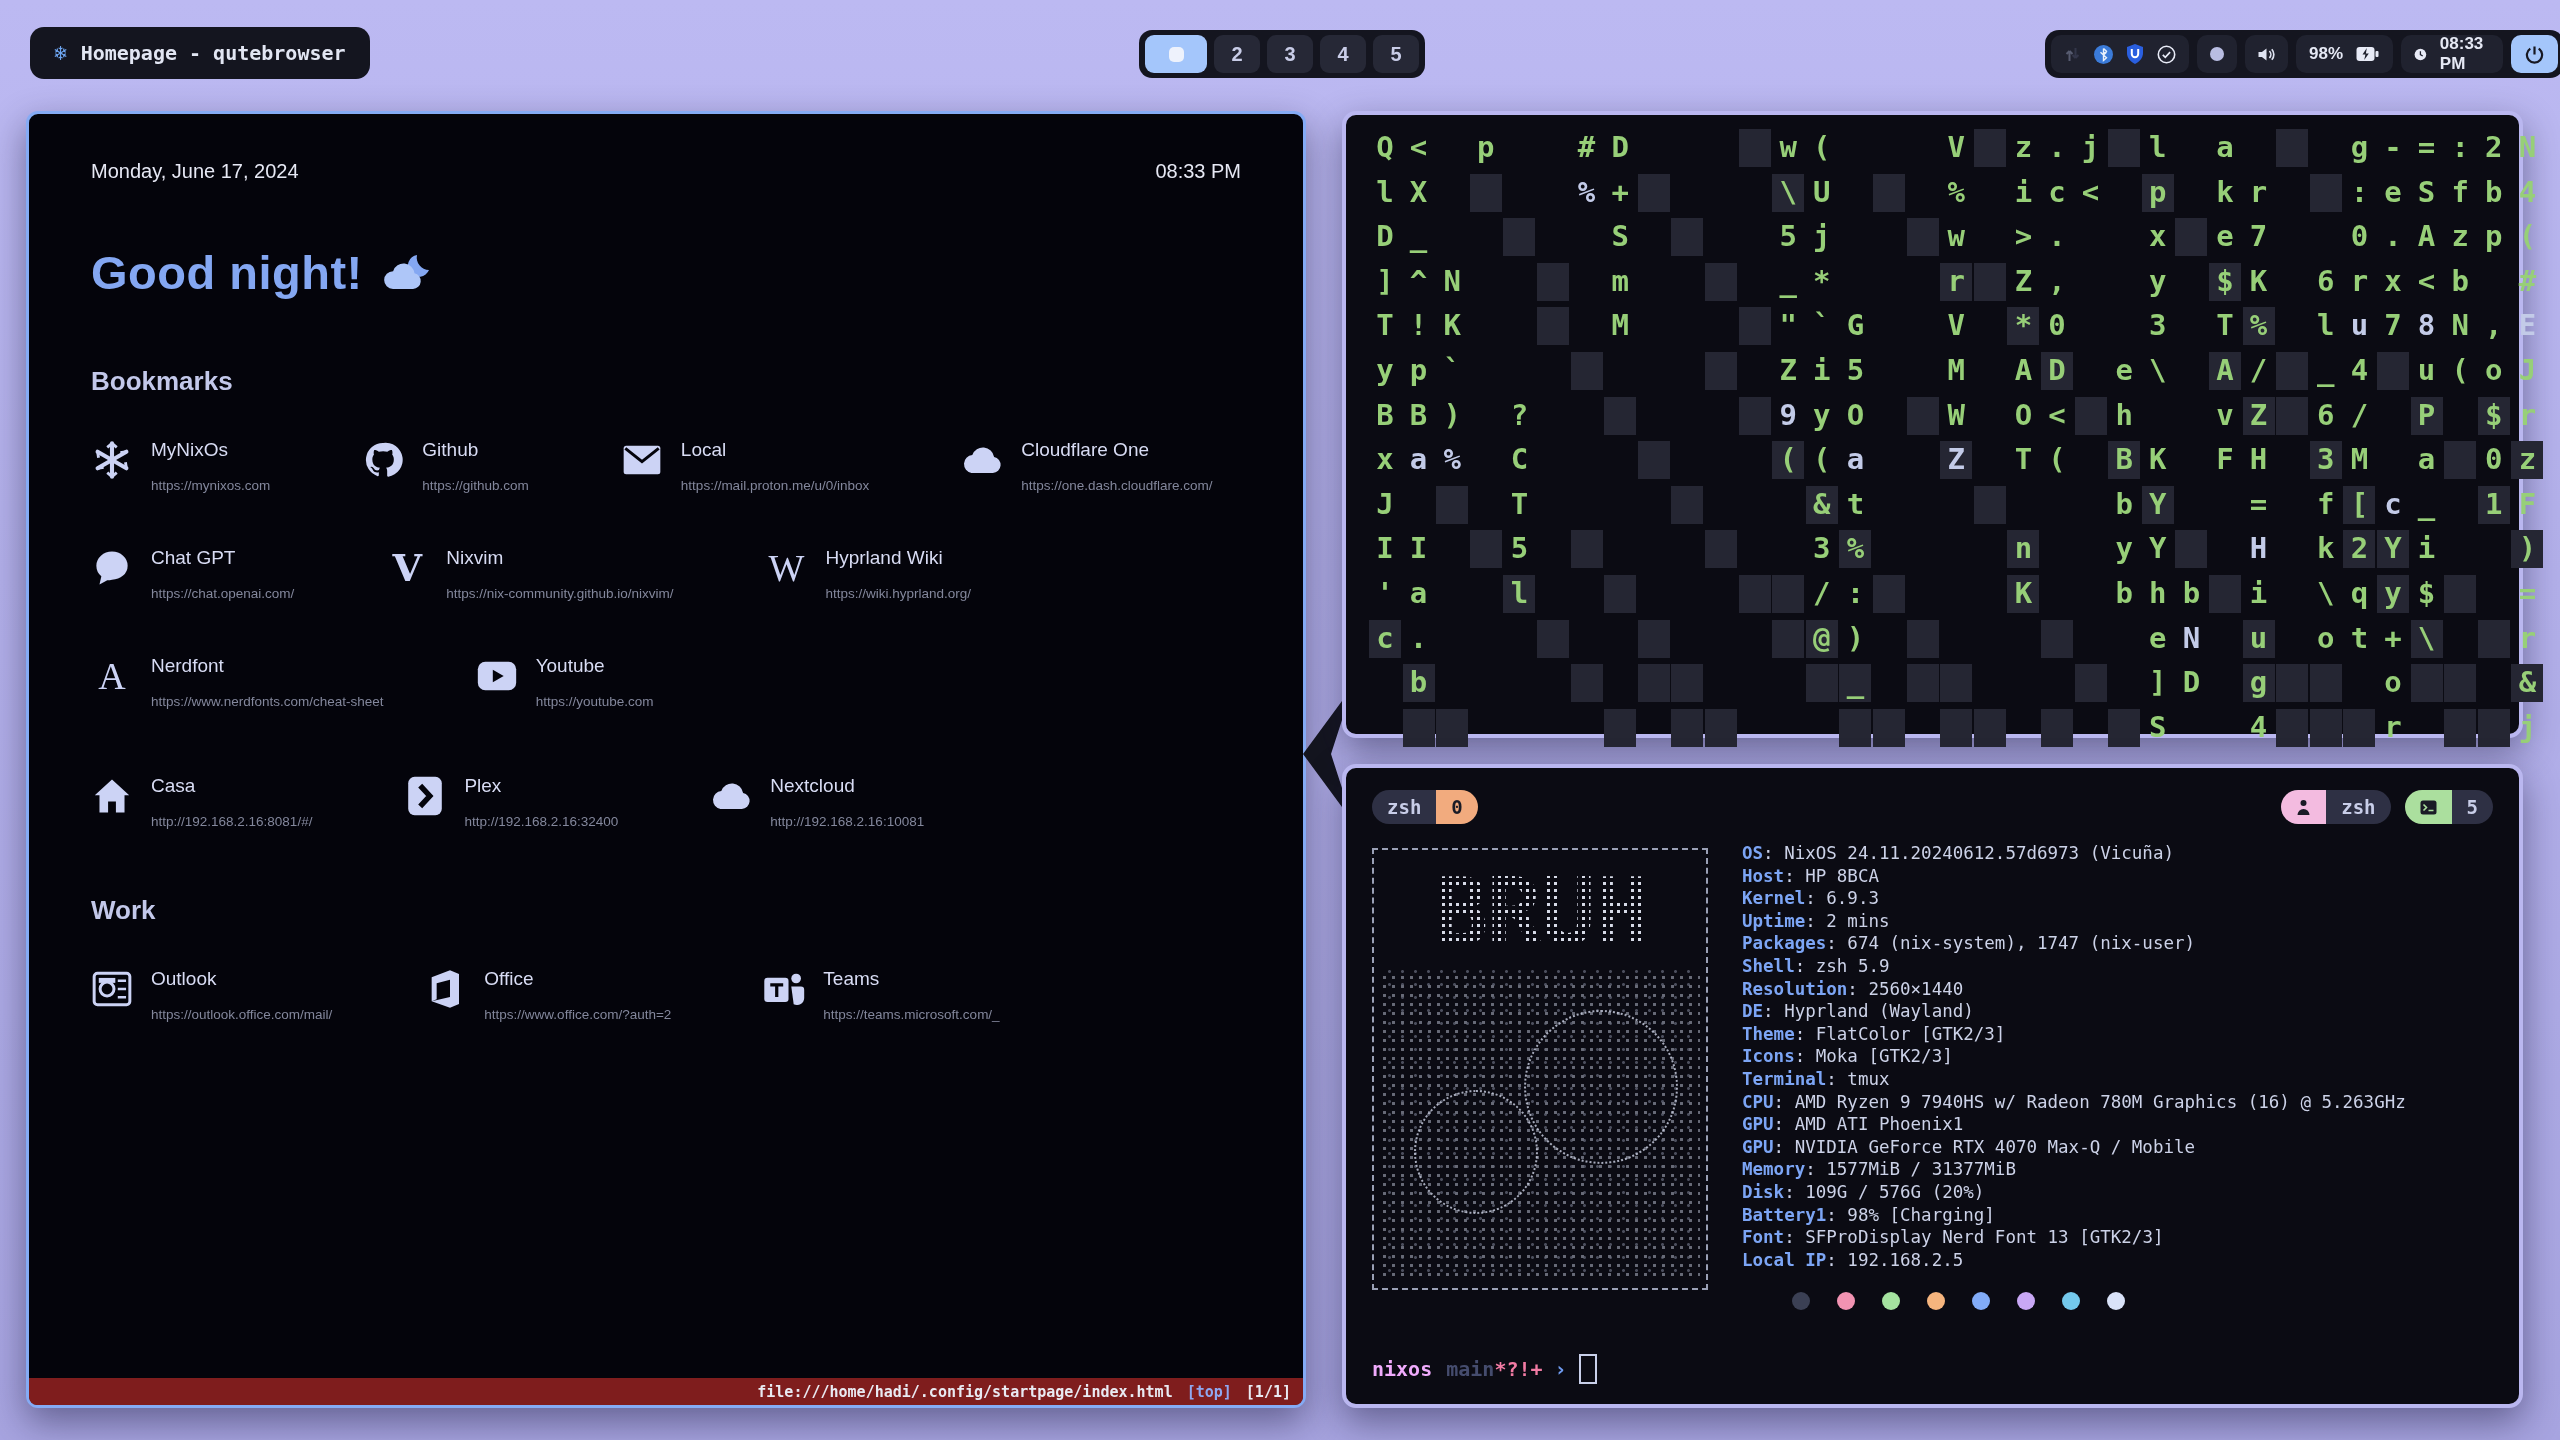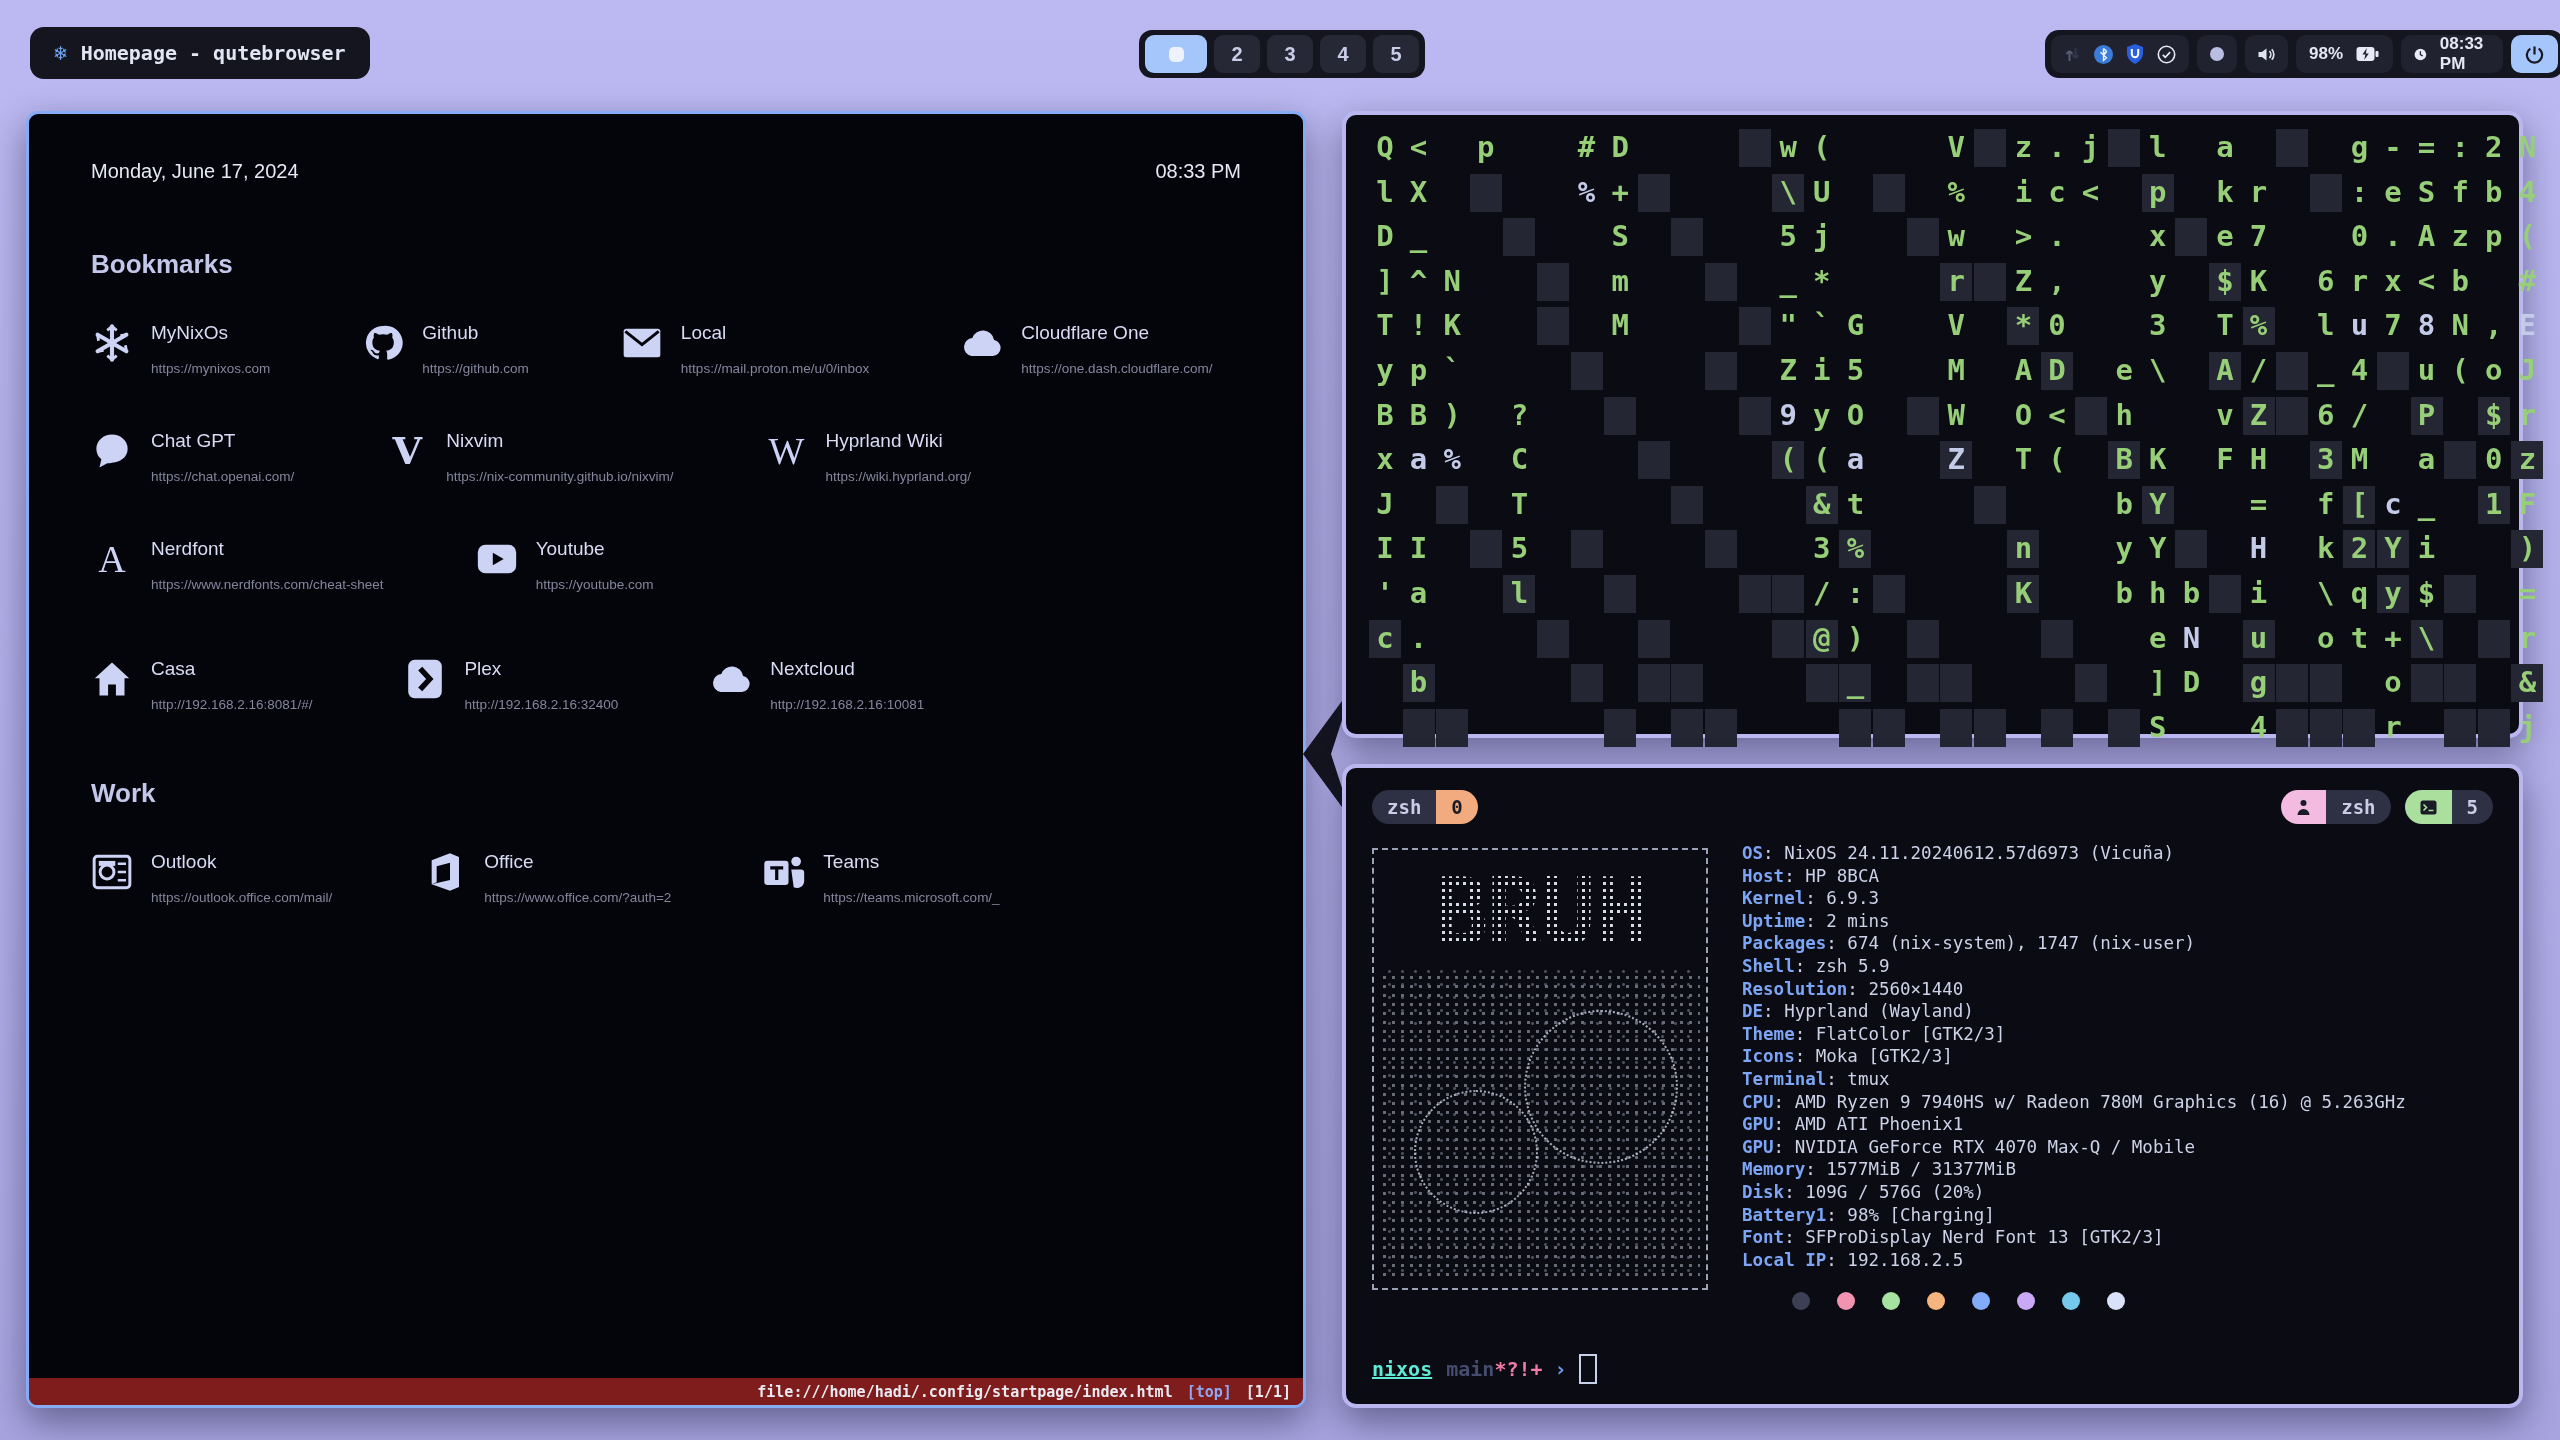--- a/index.html
+++ b/index.html
@@ -73,21 +73,21 @@
     background-image:radial-gradient(#d7dbe8 1.5px,transparent 1.9px);background-size:7px 7px;
     -webkit-background-clip:text;background-clip:text;color:transparent;}
   .art-face{position:absolute;border:2.5px dotted #c3c8da;border-radius:50%;opacity:.85;}
   .fetch{position:absolute;left:396px;top:74px;font:400 17.5px "DejaVu Sans Mono",monospace;
     color:#ccd2e8;line-height:22.6px;white-space:pre;}
   .fetch b{color:#7ca5f5;font-weight:700;}
   .palette{position:absolute;left:446px;top:524px;display:flex;gap:27px;}
   .pdot{width:18px;height:18px;border-radius:50%;}
   .prompt{position:absolute;left:26px;top:586px;font:700 20px "DejaVu Sans Mono",monospace;
     display:flex;align-items:center;gap:0;}
-  .p-host{color:#5eead4;text-decoration:underline;}
+  .p-host{color:#f0abfc;}
   .p-branch{color:#454c6e;margin-left:14px;}
   .p-flags{color:#f27ba4;}
   .p-chev{color:#6f9bf0;margin-left:12px;}
   .p-cursor{width:14px;height:26px;border:2px solid #c9d0ea;margin-left:12px;}
 </style>
 </head>
 <body>
 
 <div class="stage">
 
@@ -157,20 +157,27 @@
         <path d="M5.3 3.6a7.6 7.6 0 1 0 8.4 0" stroke="#171822" stroke-width="2.2" fill="none"></path>
       </svg>
     </div>
   </div>
 
   <div class="win qute">
     <div class="sp">
       <div class="sp-top">
         <span>Monday, June 17, 2024</span>
         <span>08:33 PM</span>
+      </div>
+      <div class="greet">
+        <h1>Good night!</h1>
+        <svg width="52" height="40" viewBox="0 0 52 40">
+          <path d="M36 2a11 11 0 1 0 12 15A12.5 12.5 0 0 1 36 2z" fill="#84a7f2"></path>
+          <path d="M12 36h20a8 8 0 0 0 1.5-15.8 11 11 0 0 0-21.4-2A8.7 8.7 0 0 0 12 36z" fill="#aec6f8"></path>
+        </svg>
       </div>
       <div id="sections">
           <div class="section">
             <h2>Bookmarks</h2>
             <div class="bm-grid">
               <a class="bm">
                 <span class="bm-icon">
                   <svg width="38" height="38" viewBox="0 0 24 24">
                     <g stroke="#ccd3f5" stroke-width="2.6" stroke-linecap="round">
                       <path d="M12 1.5v21"></path>

